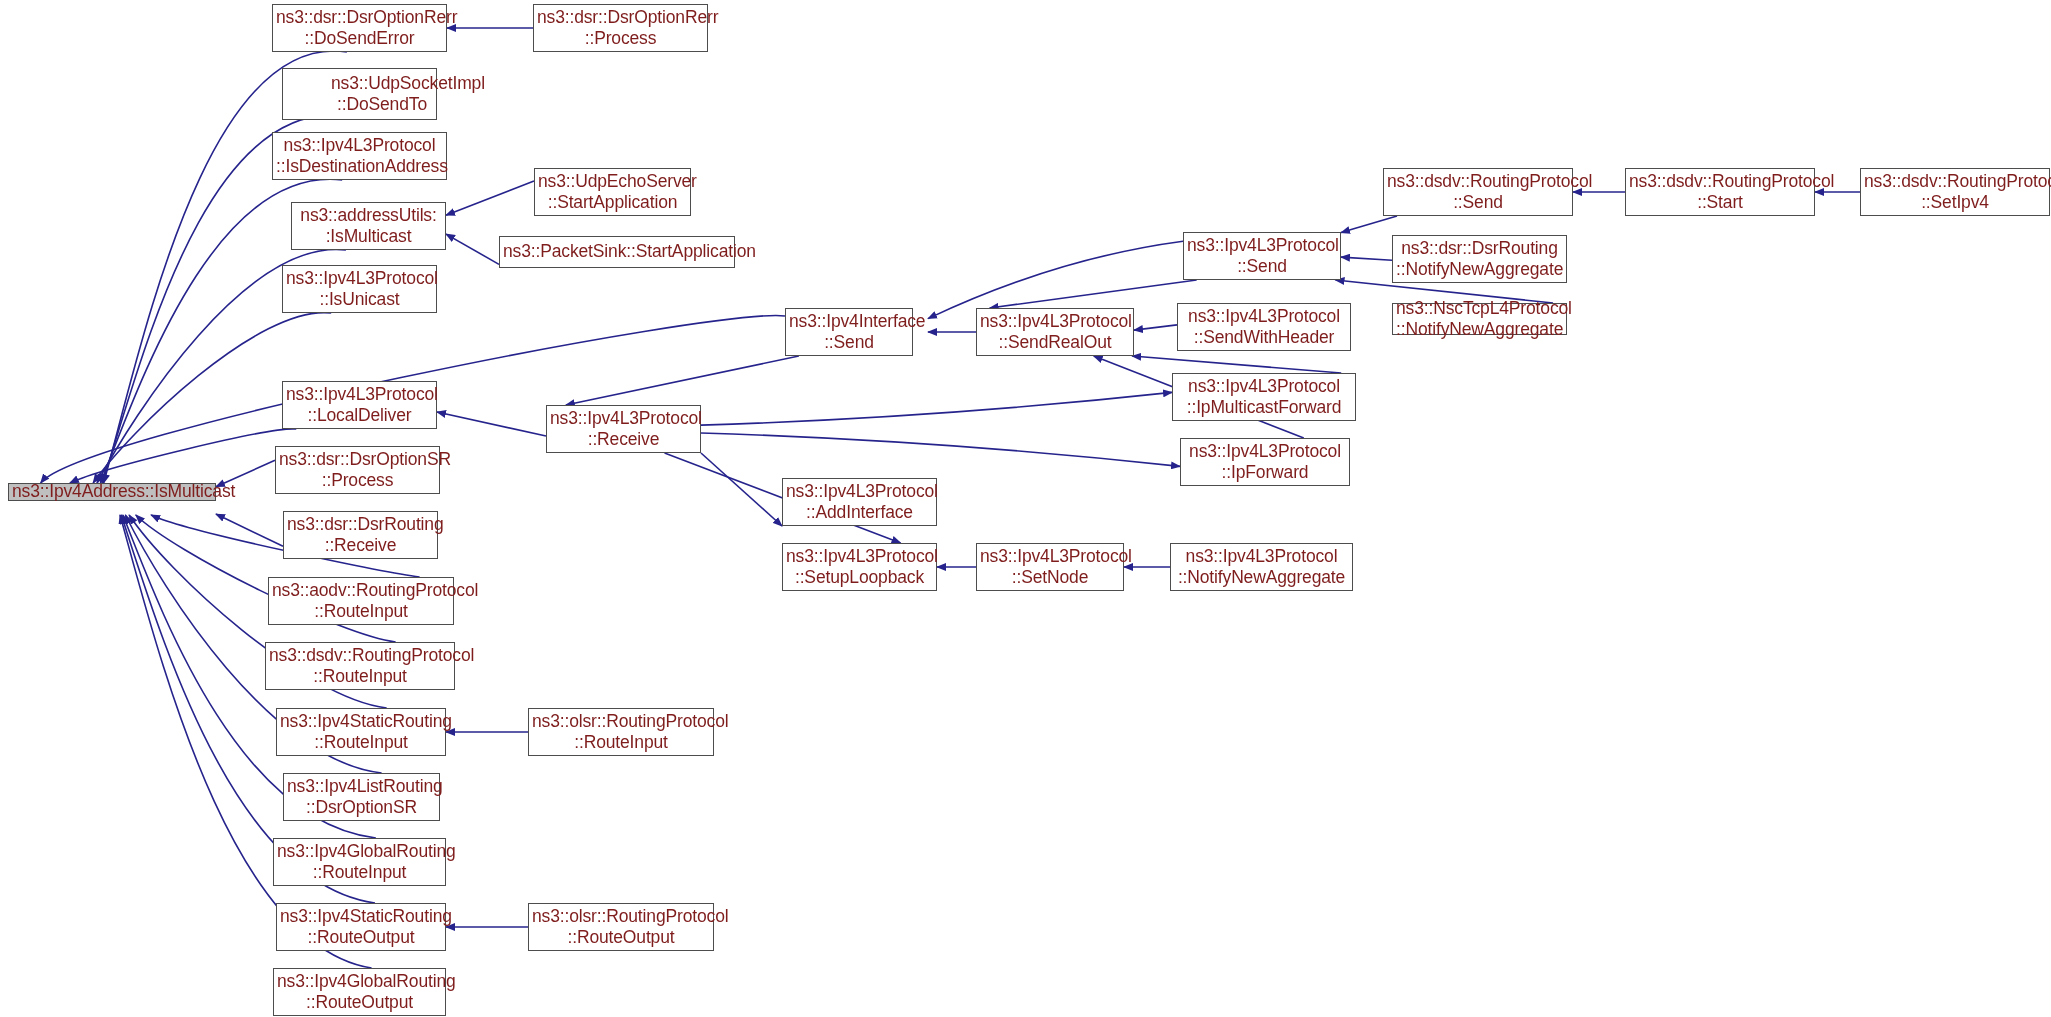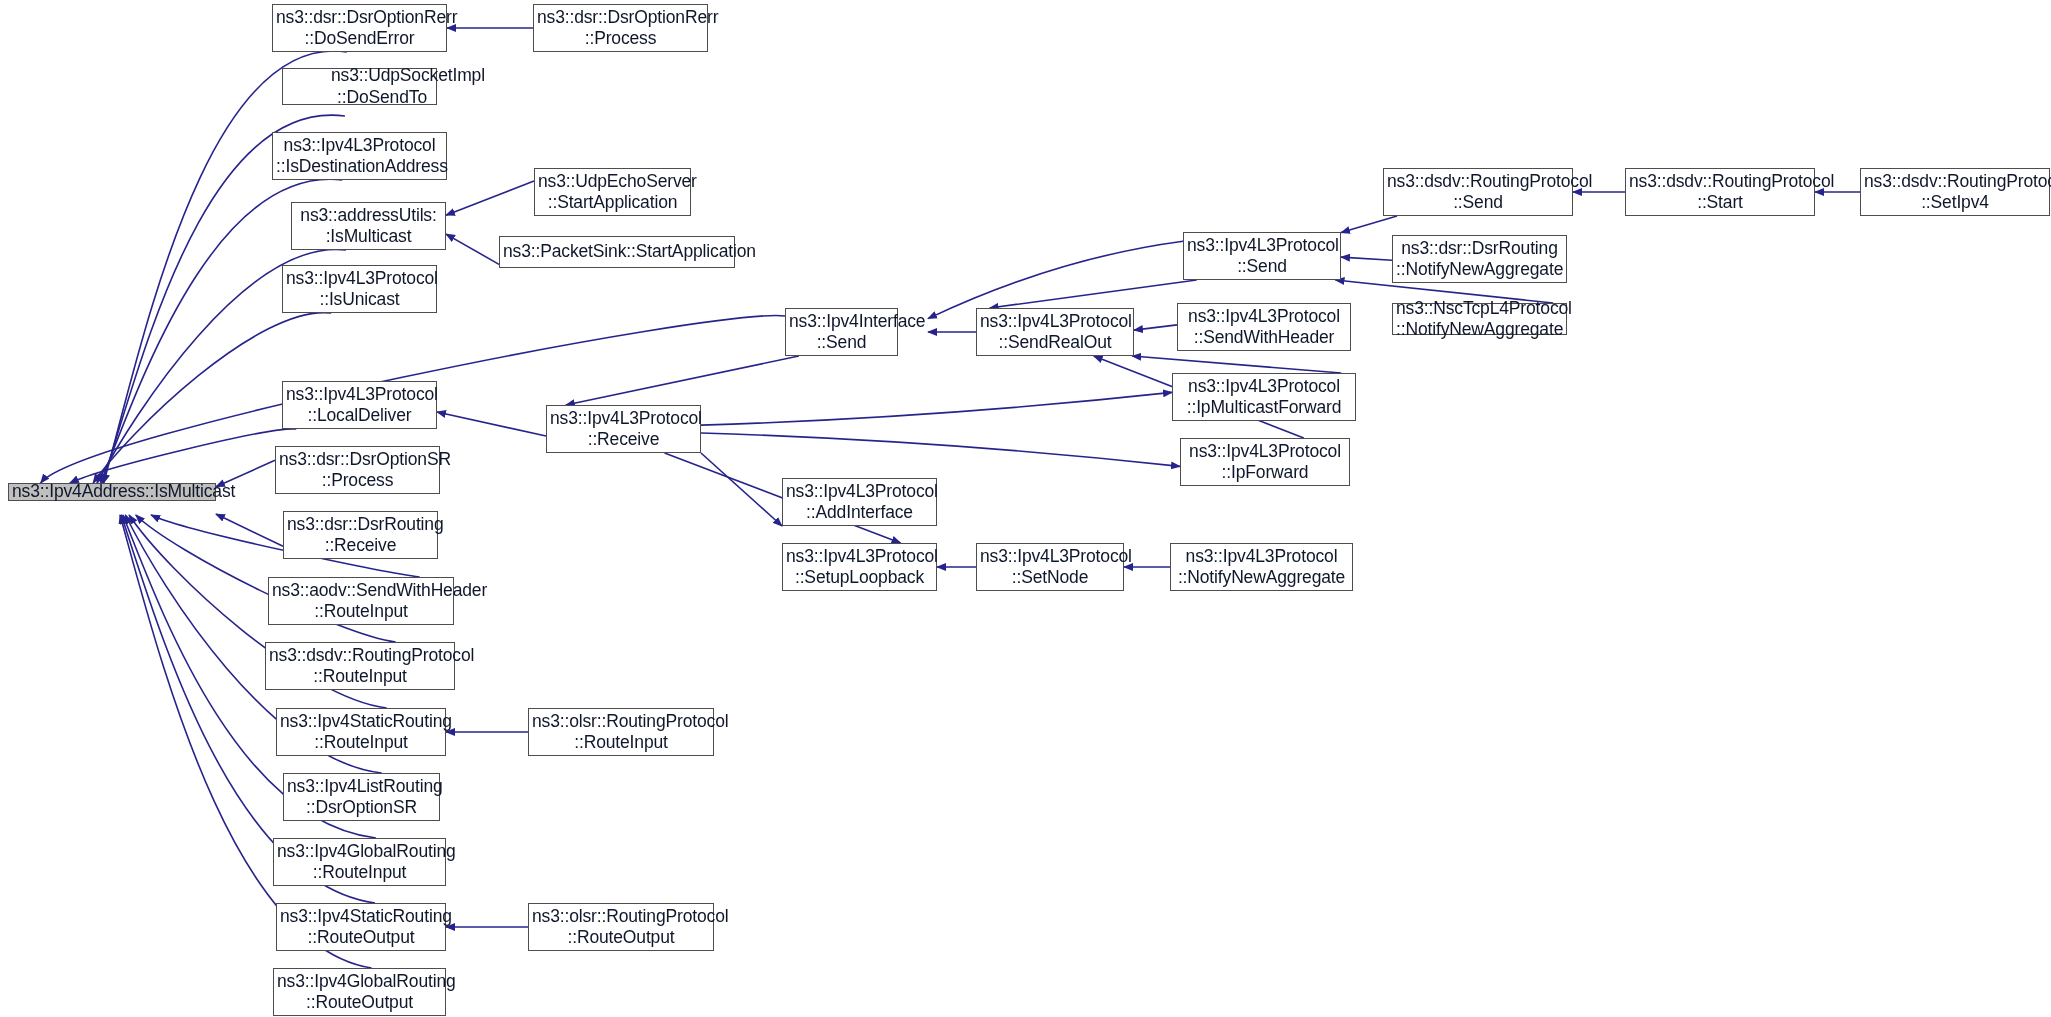--- a/index.html
+++ b/index.html
@@ -16,21 +16,21 @@
     position:absolute;
     left:0;top:0;
     width:2051px;height:1017px;
     pointer-events:none;
   }
   .node{
     position:absolute;
     box-sizing:border-box;
     border:1px solid #4d4d4d;
     background:#ffffff;
-    color:#0f172a;
+    color:#7f1d1d;
     font-size:17.5px;
     line-height:1.22;
     text-align:center;
     display:flex;
     align-items:center;
     justify-content:center;
     white-space:pre-line;
     letter-spacing:-0.15px;
     z-index:5;
     padding:0 3px;
@@ -93,56 +93,56 @@
         <path d="M976,567 L937,567" fill="none" stroke="#26248c" stroke-width="1.6" marker-end="url(#arrow)"></path>
         <path d="M1170,567 L1124,567" fill="none" stroke="#26248c" stroke-width="1.6" marker-end="url(#arrow)"></path>
       </g>
   </svg>
   <div id="node-layer">
       <div class="node root" style="left: 8px; top: 483px; width: 208px; height: 18px;"><span>ns3::Ipv4Address::IsMulticast</span></div>
       <div class="node" style="left: 272px; top: 4px; width: 175px; height: 48px;"><span>ns3::dsr::DsrOptionRerr
 ::DoSendError</span></div>
       <div class="node" style="left: 533px; top: 4px; width: 175px; height: 48px;"><span>ns3::dsr::DsrOptionRerr
 ::Process</span></div>
-      <div class="node" style="left: 282px; top: 68px; width: 155px; height: 37px; padding-left: 48px;"><span>ns3::UdpSocketImpl
+      <div class="node" style="left: 282px; top: 68px; width: 155px; height: 52px; padding-left: 48px;"><span>ns3::UdpSocketImpl
 ::DoSendTo</span></div>
       <div class="node" style="left: 272px; top: 132px; width: 175px; height: 48px;"><span>ns3::Ipv4L3Protocol
 ::IsDestinationAddress</span></div>
       <div class="node" style="left: 291px; top: 202px; width: 155px; height: 48px;"><span>ns3::addressUtils:
 :IsMulticast</span></div>
       <div class="node" style="left: 534px; top: 168px; width: 157px; height: 48px;"><span>ns3::UdpEchoServer
 ::StartApplication</span></div>
       <div class="node" style="left: 499px; top: 236px; width: 236px; height: 32px;"><span>ns3::PacketSink::StartApplication</span></div>
       <div class="node" style="left: 282px; top: 265px; width: 155px; height: 48px;"><span>ns3::Ipv4L3Protocol
 ::IsUnicast</span></div>
       <div class="node" style="left: 282px; top: 381px; width: 155px; height: 48px;"><span>ns3::Ipv4L3Protocol
 ::LocalDeliver</span></div>
       <div class="node" style="left: 275px; top: 446px; width: 165px; height: 48px;"><span>ns3::dsr::DsrOptionSR
 ::Process</span></div>
       <div class="node" style="left: 283px; top: 511px; width: 155px; height: 48px;"><span>ns3::dsr::DsrRouting
 ::Receive</span></div>
-      <div class="node" style="left: 268px; top: 577px; width: 186px; height: 48px;"><span>ns3::aodv::SendWithHeader
+      <div class="node" style="left: 268px; top: 577px; width: 186px; height: 48px;"><span>ns3::aodv::RoutingProtocol
 ::RouteInput</span></div>
       <div class="node" style="left: 265px; top: 642px; width: 190px; height: 48px;"><span>ns3::dsdv::RoutingProtocol
 ::RouteInput</span></div>
       <div class="node" style="left: 276px; top: 708px; width: 170px; height: 48px;"><span>ns3::Ipv4StaticRouting
 ::RouteInput</span></div>
       <div class="node" style="left: 528px; top: 708px; width: 186px; height: 48px;"><span>ns3::olsr::RoutingProtocol
 ::RouteInput</span></div>
       <div class="node" style="left: 283px; top: 773px; width: 157px; height: 48px;"><span>ns3::Ipv4ListRouting
 ::DsrOptionSR</span></div>
       <div class="node" style="left: 273px; top: 838px; width: 173px; height: 48px;"><span>ns3::Ipv4GlobalRouting
 ::RouteInput</span></div>
       <div class="node" style="left: 276px; top: 903px; width: 170px; height: 48px;"><span>ns3::Ipv4StaticRouting
 ::RouteOutput</span></div>
       <div class="node" style="left: 528px; top: 903px; width: 186px; height: 48px;"><span>ns3::olsr::RoutingProtocol
 ::RouteOutput</span></div>
       <div class="node" style="left: 273px; top: 968px; width: 173px; height: 48px;"><span>ns3::Ipv4GlobalRouting
 ::RouteOutput</span></div>
-      <div class="node" style="left: 785px; top: 308px; width: 113px; height: 48px;"><span>ns3::Ipv4Interface
+      <div class="node" style="left: 785px; top: 308px; width: 128px; height: 48px;"><span>ns3::Ipv4Interface
 ::Send</span></div>
       <div class="node" style="left: 546px; top: 405px; width: 155px; height: 48px;"><span>ns3::Ipv4L3Protocol
 ::Receive</span></div>
       <div class="node" style="left: 976px; top: 308px; width: 158px; height: 48px;"><span>ns3::Ipv4L3Protocol
 ::SendRealOut</span></div>
       <div class="node" style="left: 1183px; top: 232px; width: 158px; height: 48px;"><span>ns3::Ipv4L3Protocol
 ::Send</span></div>
       <div class="node" style="left: 1177px; top: 303px; width: 174px; height: 48px;"><span>ns3::Ipv4L3Protocol
 ::SendWithHeader</span></div>
       <div class="node" style="left: 1172px; top: 373px; width: 184px; height: 48px;"><span>ns3::Ipv4L3Protocol

